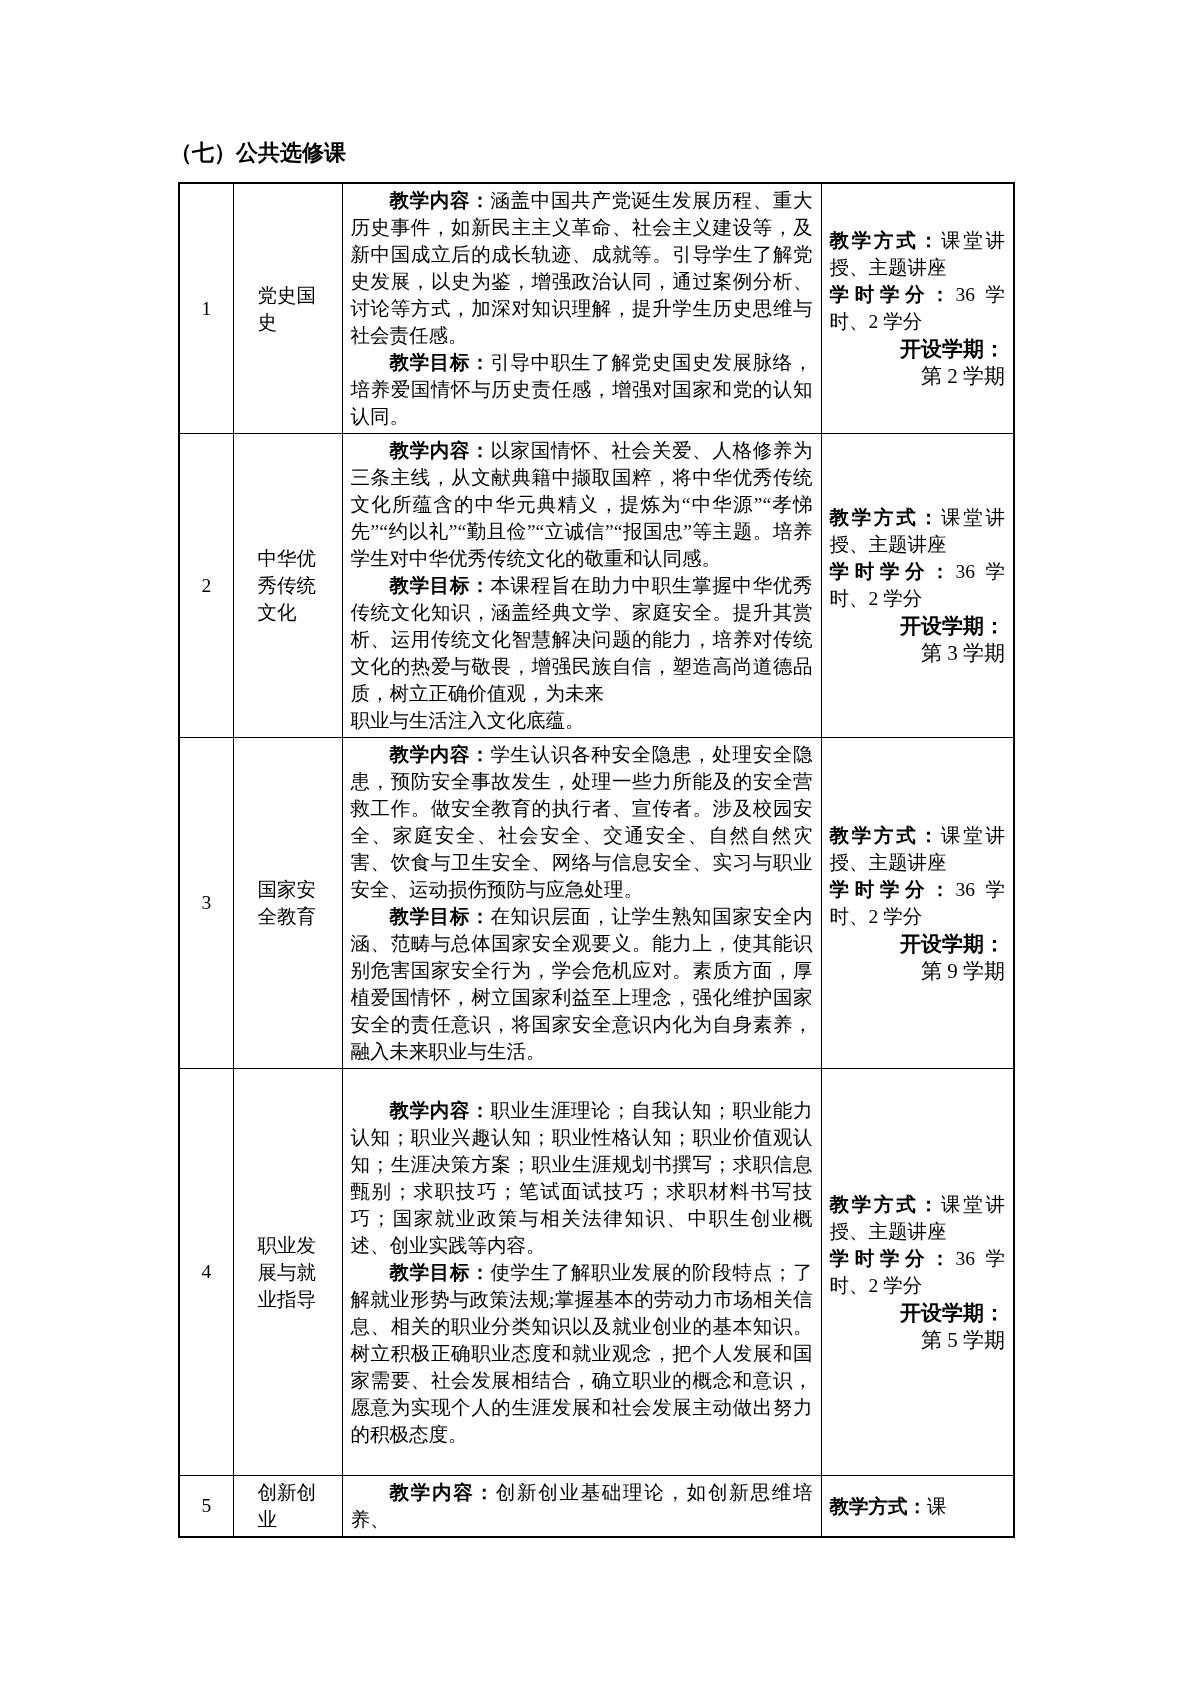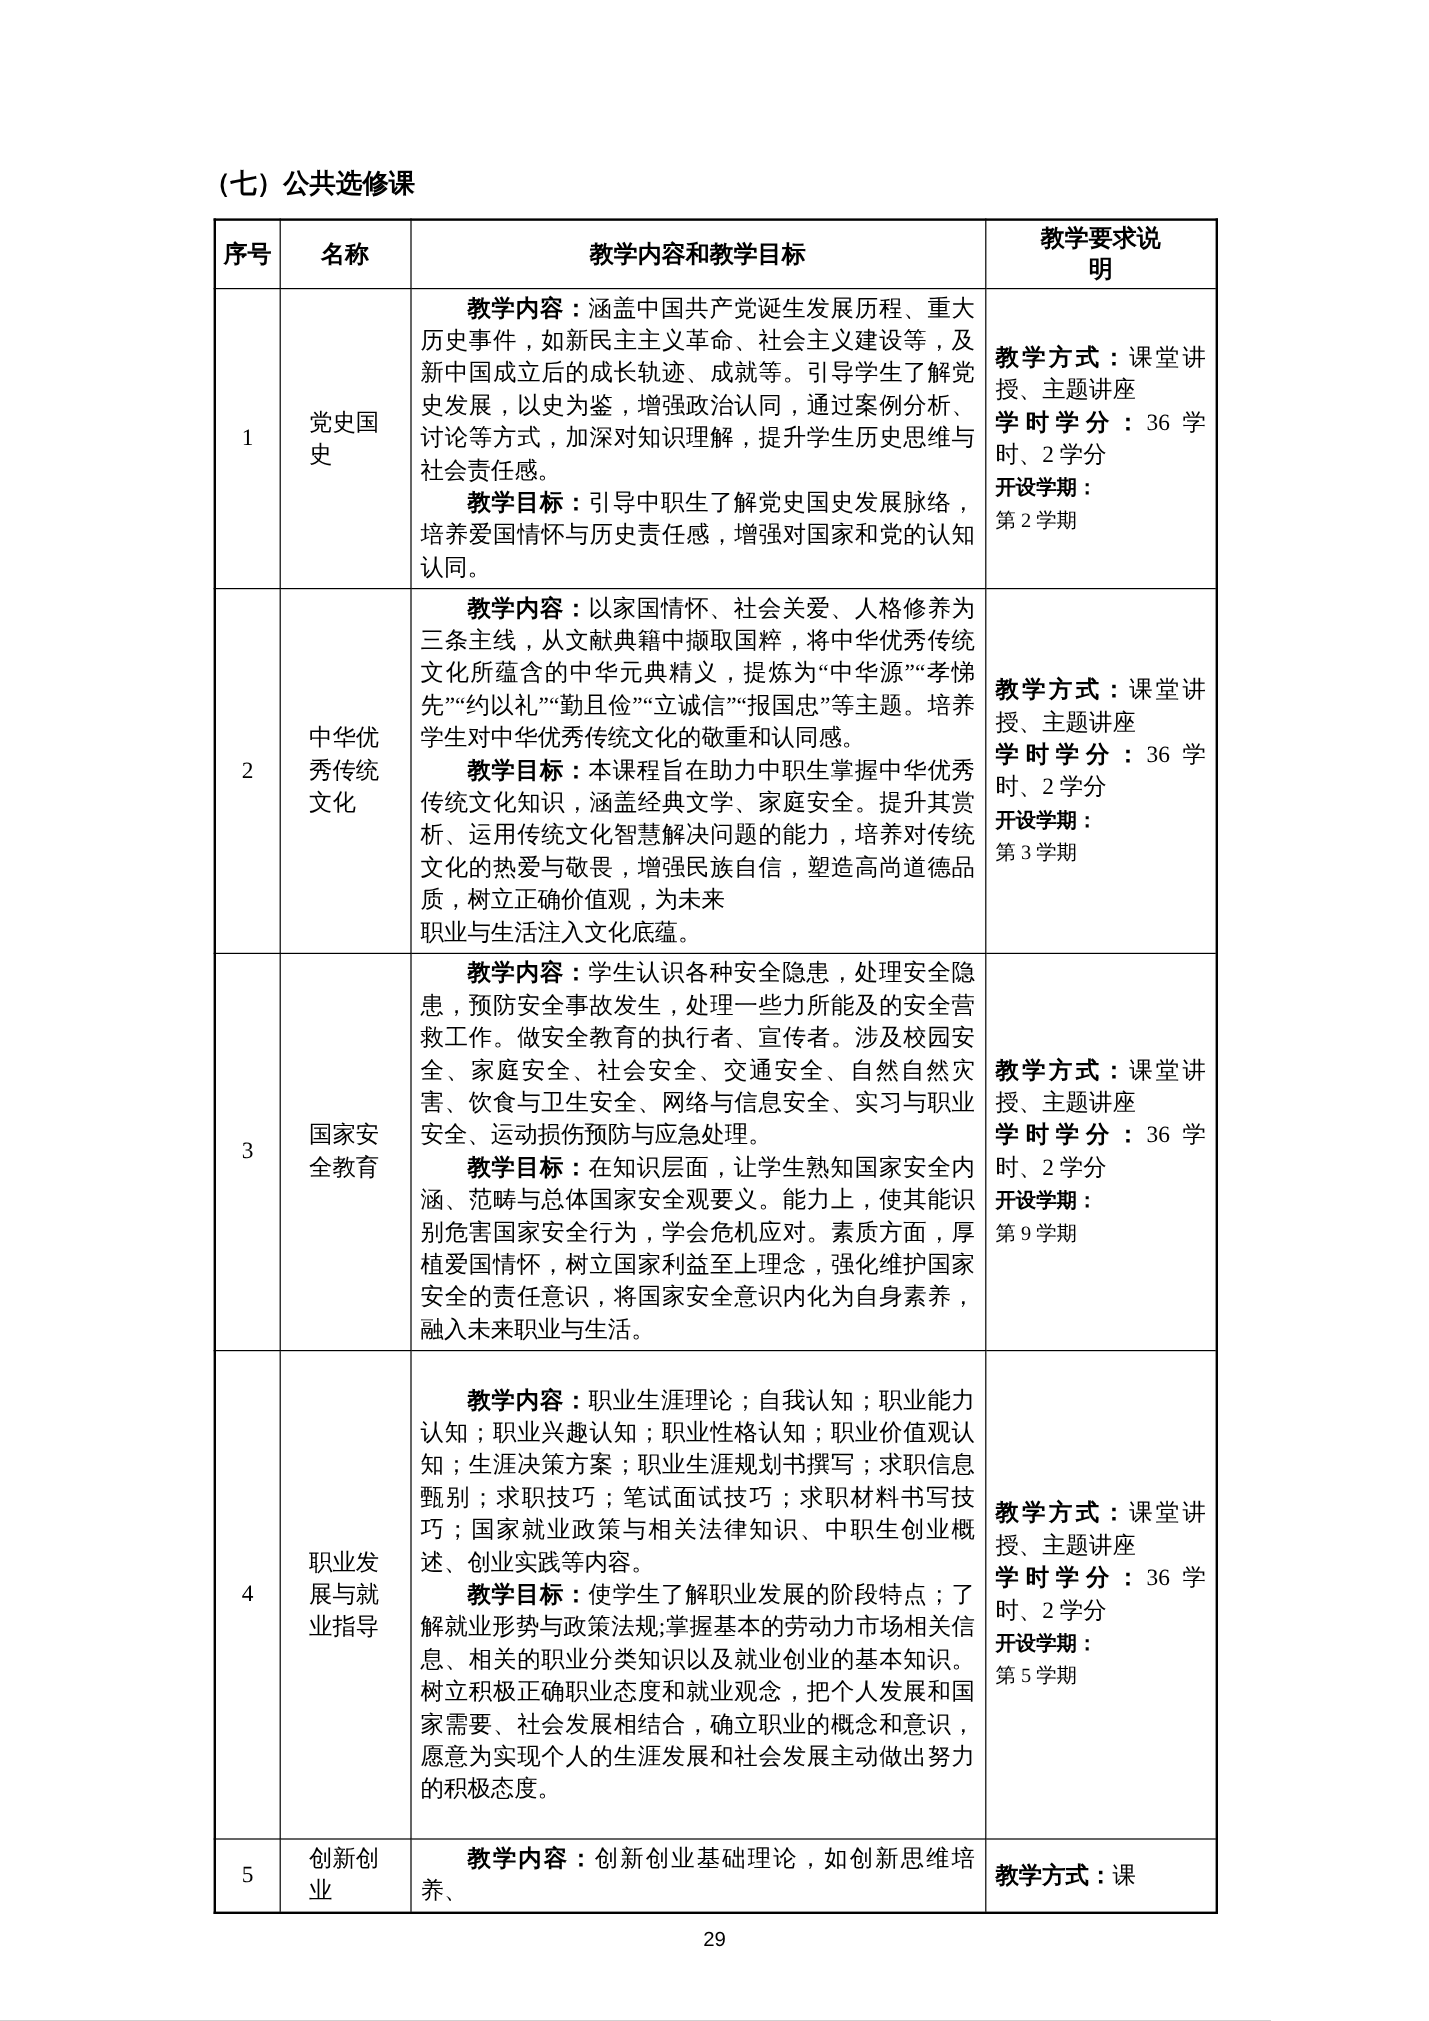--- a/index.html
+++ b/index.html
@@ -45,21 +45,21 @@
   .para {
     margin:0; text-indent:2em; text-align:justify;
     font-size:19.5px; line-height:27px;
   }
   .para.noindent { text-indent:0; }
   .lbl {
     font-family:"Liberation Sans","DejaVu Sans",sans-serif; font-weight:bold;
   }
   .c-req { vertical-align:middle; padding:9px 8px; }
   .req-line  { font-size:19.5px; line-height:27px; text-align:justify; }
-  .req-cline { font-size:17px; line-height:27px; text-align:left; }
+  .req-cline { font-size:21px; line-height:27px; text-align:right; }
   .row-header { height:57px; }
   .row-1 { height:187px; }
   .row-2 { height:286px; }
   .row-3 { height:313px; }
   .row-4 { height:407px; }
   .row-5 { height:50px; }
   .page-number {
     margin-top:12px; text-align:center; font-size:17px;
     font-family:"Liberation Sans","DejaVu Sans",sans-serif;
   }
@@ -73,26 +73,20 @@
 
 
   <table class="course-table">
     <colgroup>
       <col class="col-no">
         <col class="col-name">
         <col class="col-body">
         <col class="col-req">
     </colgroup>
     <tbody>
-        <tr class="row-header">
-      <th>序号</th>
-      <th>名称</th>
-      <th>教学内容和教学目标</th>
-      <th><span class="hdr-wrap">教学要求说明</span></th>
-    </tr>
 
     <tr class="row-1">
       <td class="c-no">1</td>
       <td class="c-name">党史国史</td>
       <td class="c-body">
         <p class="para"><b class="lbl">教学内容：</b><span>涵盖中国共产党诞生发展历程、重大历史事件，如新民主主义革命、社会主义建设等，及新中国成立后的成长轨迹、成就等。引导学生了解党史发展，以史为鉴，增强政治认同，通过案例分析、讨论等方式，加深对知识理解，提升学生历史思维与社会责任感。</span></p>
         <p class="para"><b class="lbl">教学目标：</b><span>引导中职生了解党史国史发展脉络，培养爱国情怀与历史责任感，增强对国家和党的认知认同。</span></p>
       </td>
       <td class="c-req">
         <div class="req-line"><b class="lbl">教学方式：</b><span>课堂讲授、主题讲座</span></div>
@@ -154,15 +148,14 @@
       <td class="c-body">
         <p class="para"><b class="lbl">教学内容：</b><span>创新创业基础理论，如创新思维培养、</span></p>
       </td>
       <td class="c-req">
         <div class="req-line"><b class="lbl">教学方式：</b><span>课</span></div>
       </td>
     </tr>
   </tbody>
     </table>
 
-  <div class="page-number">29</div>
 
 </div>
 
 </body></html>

